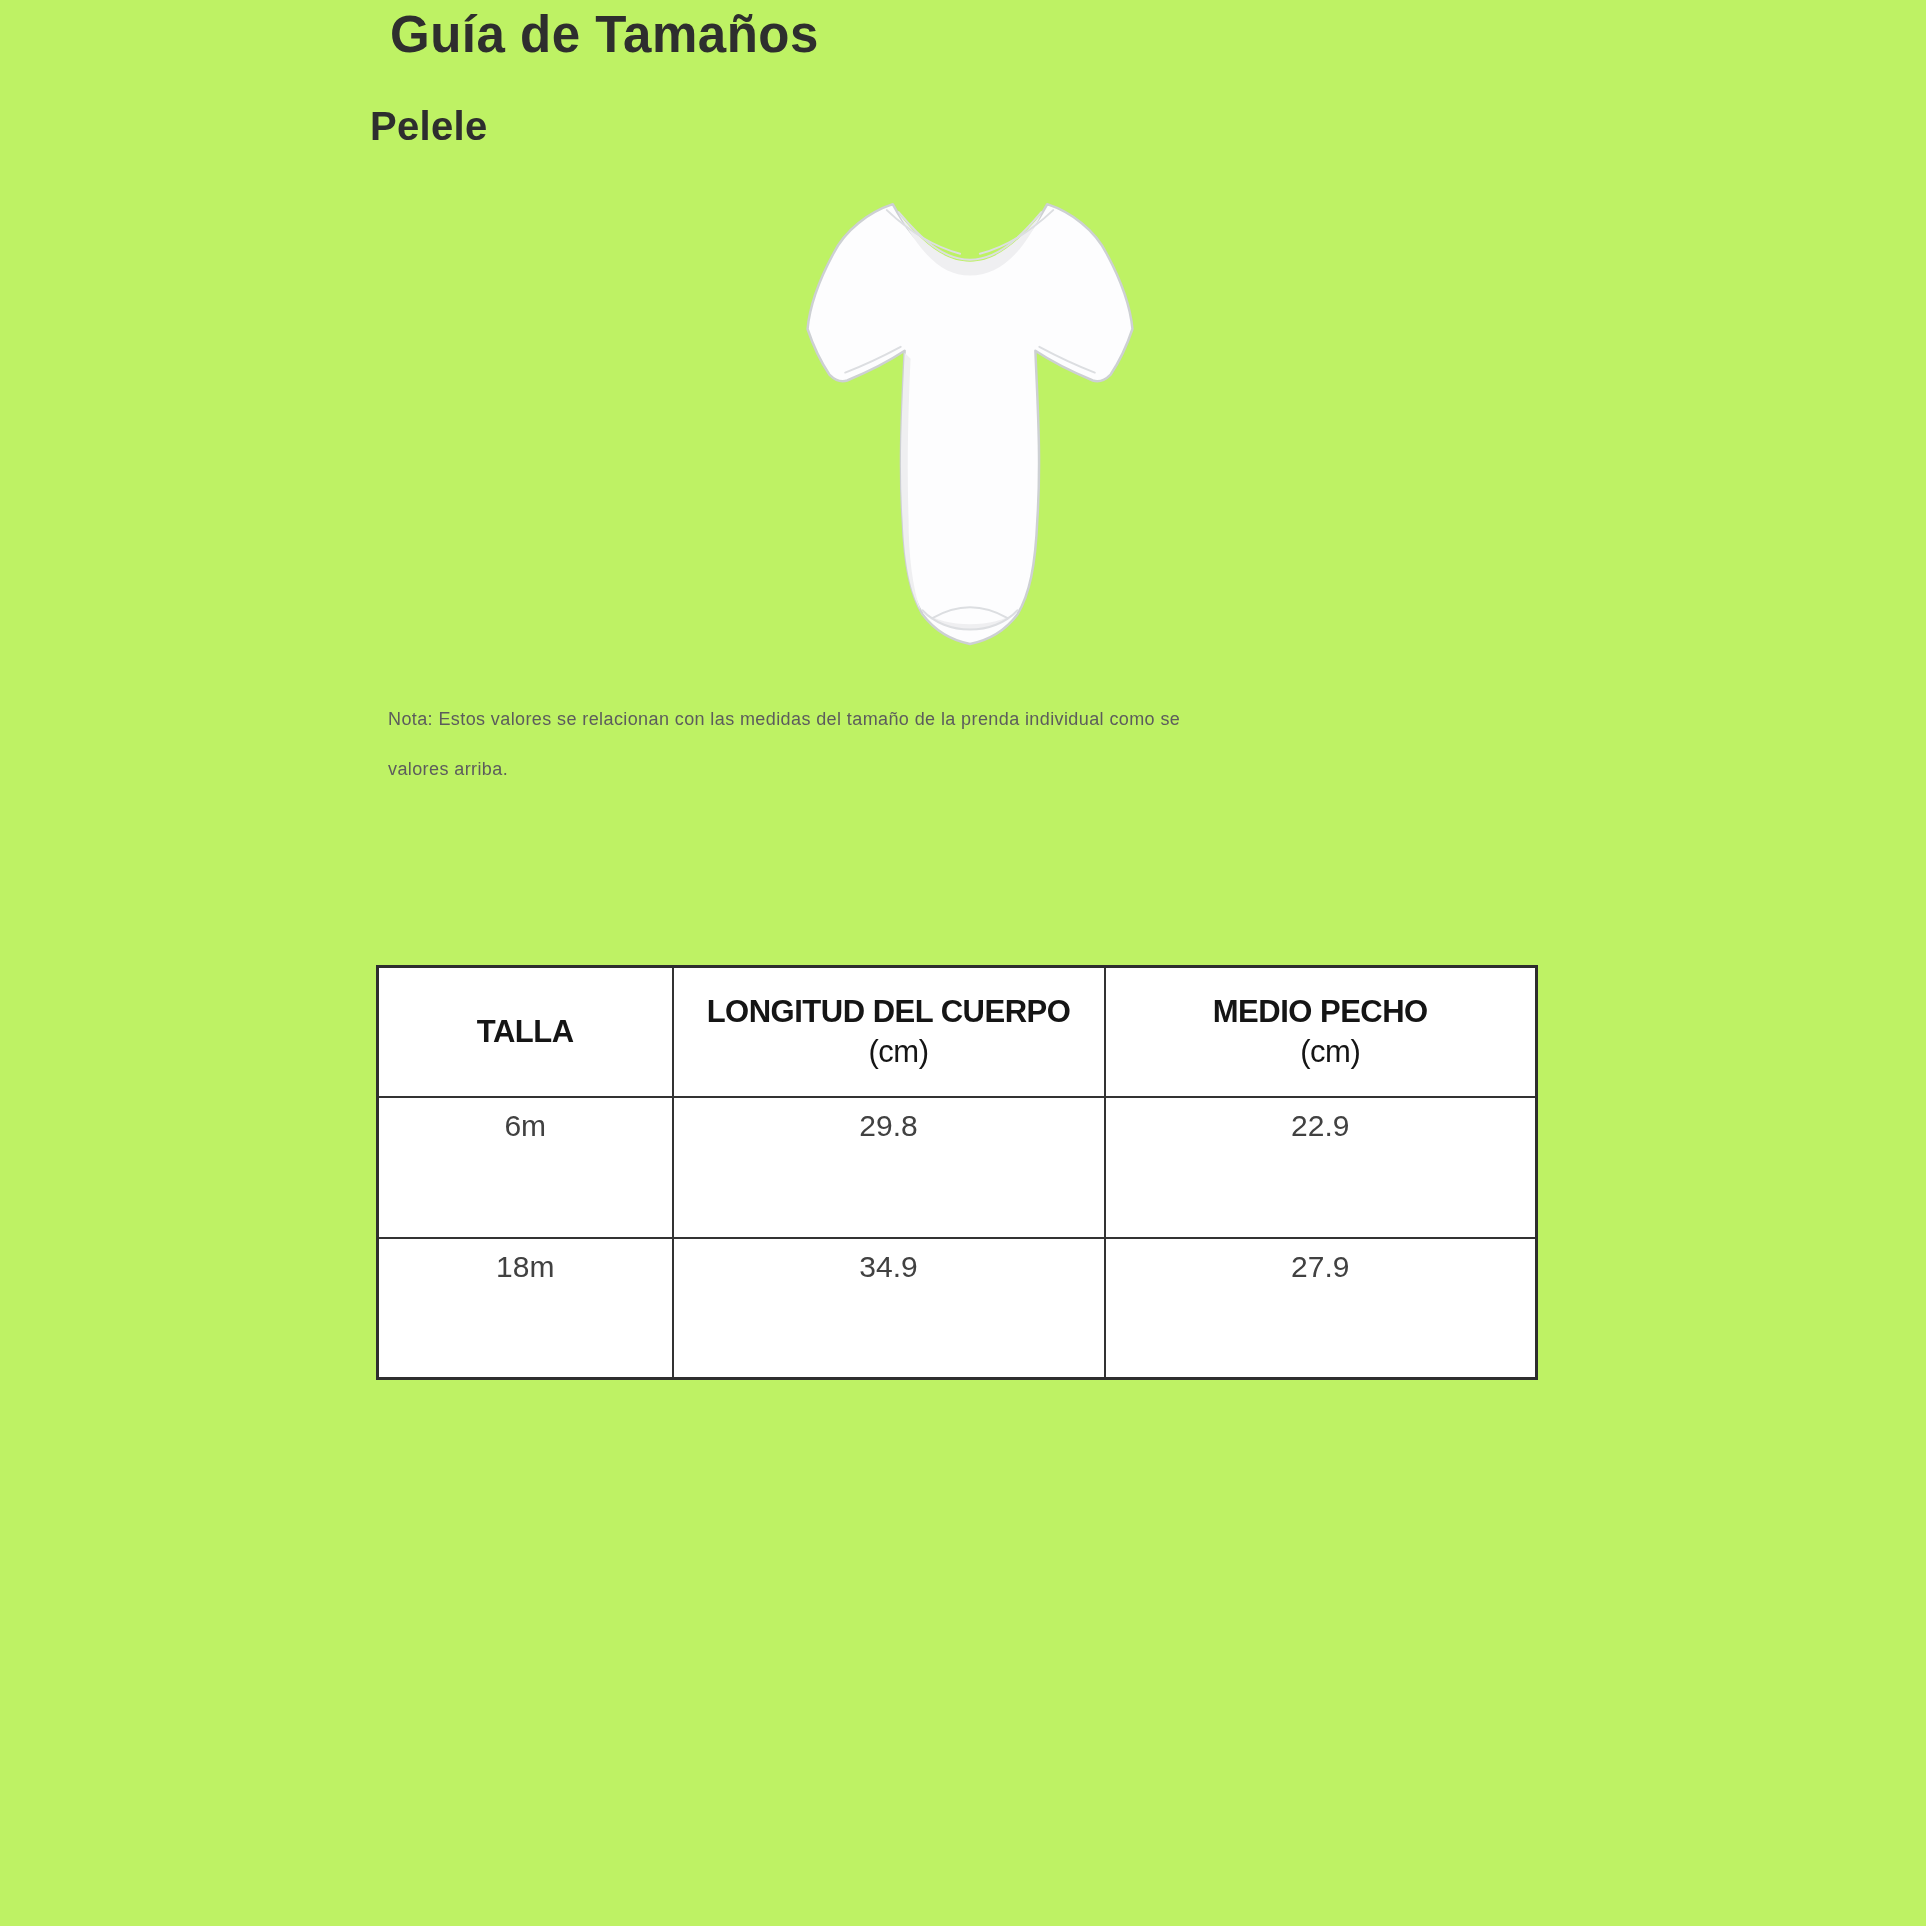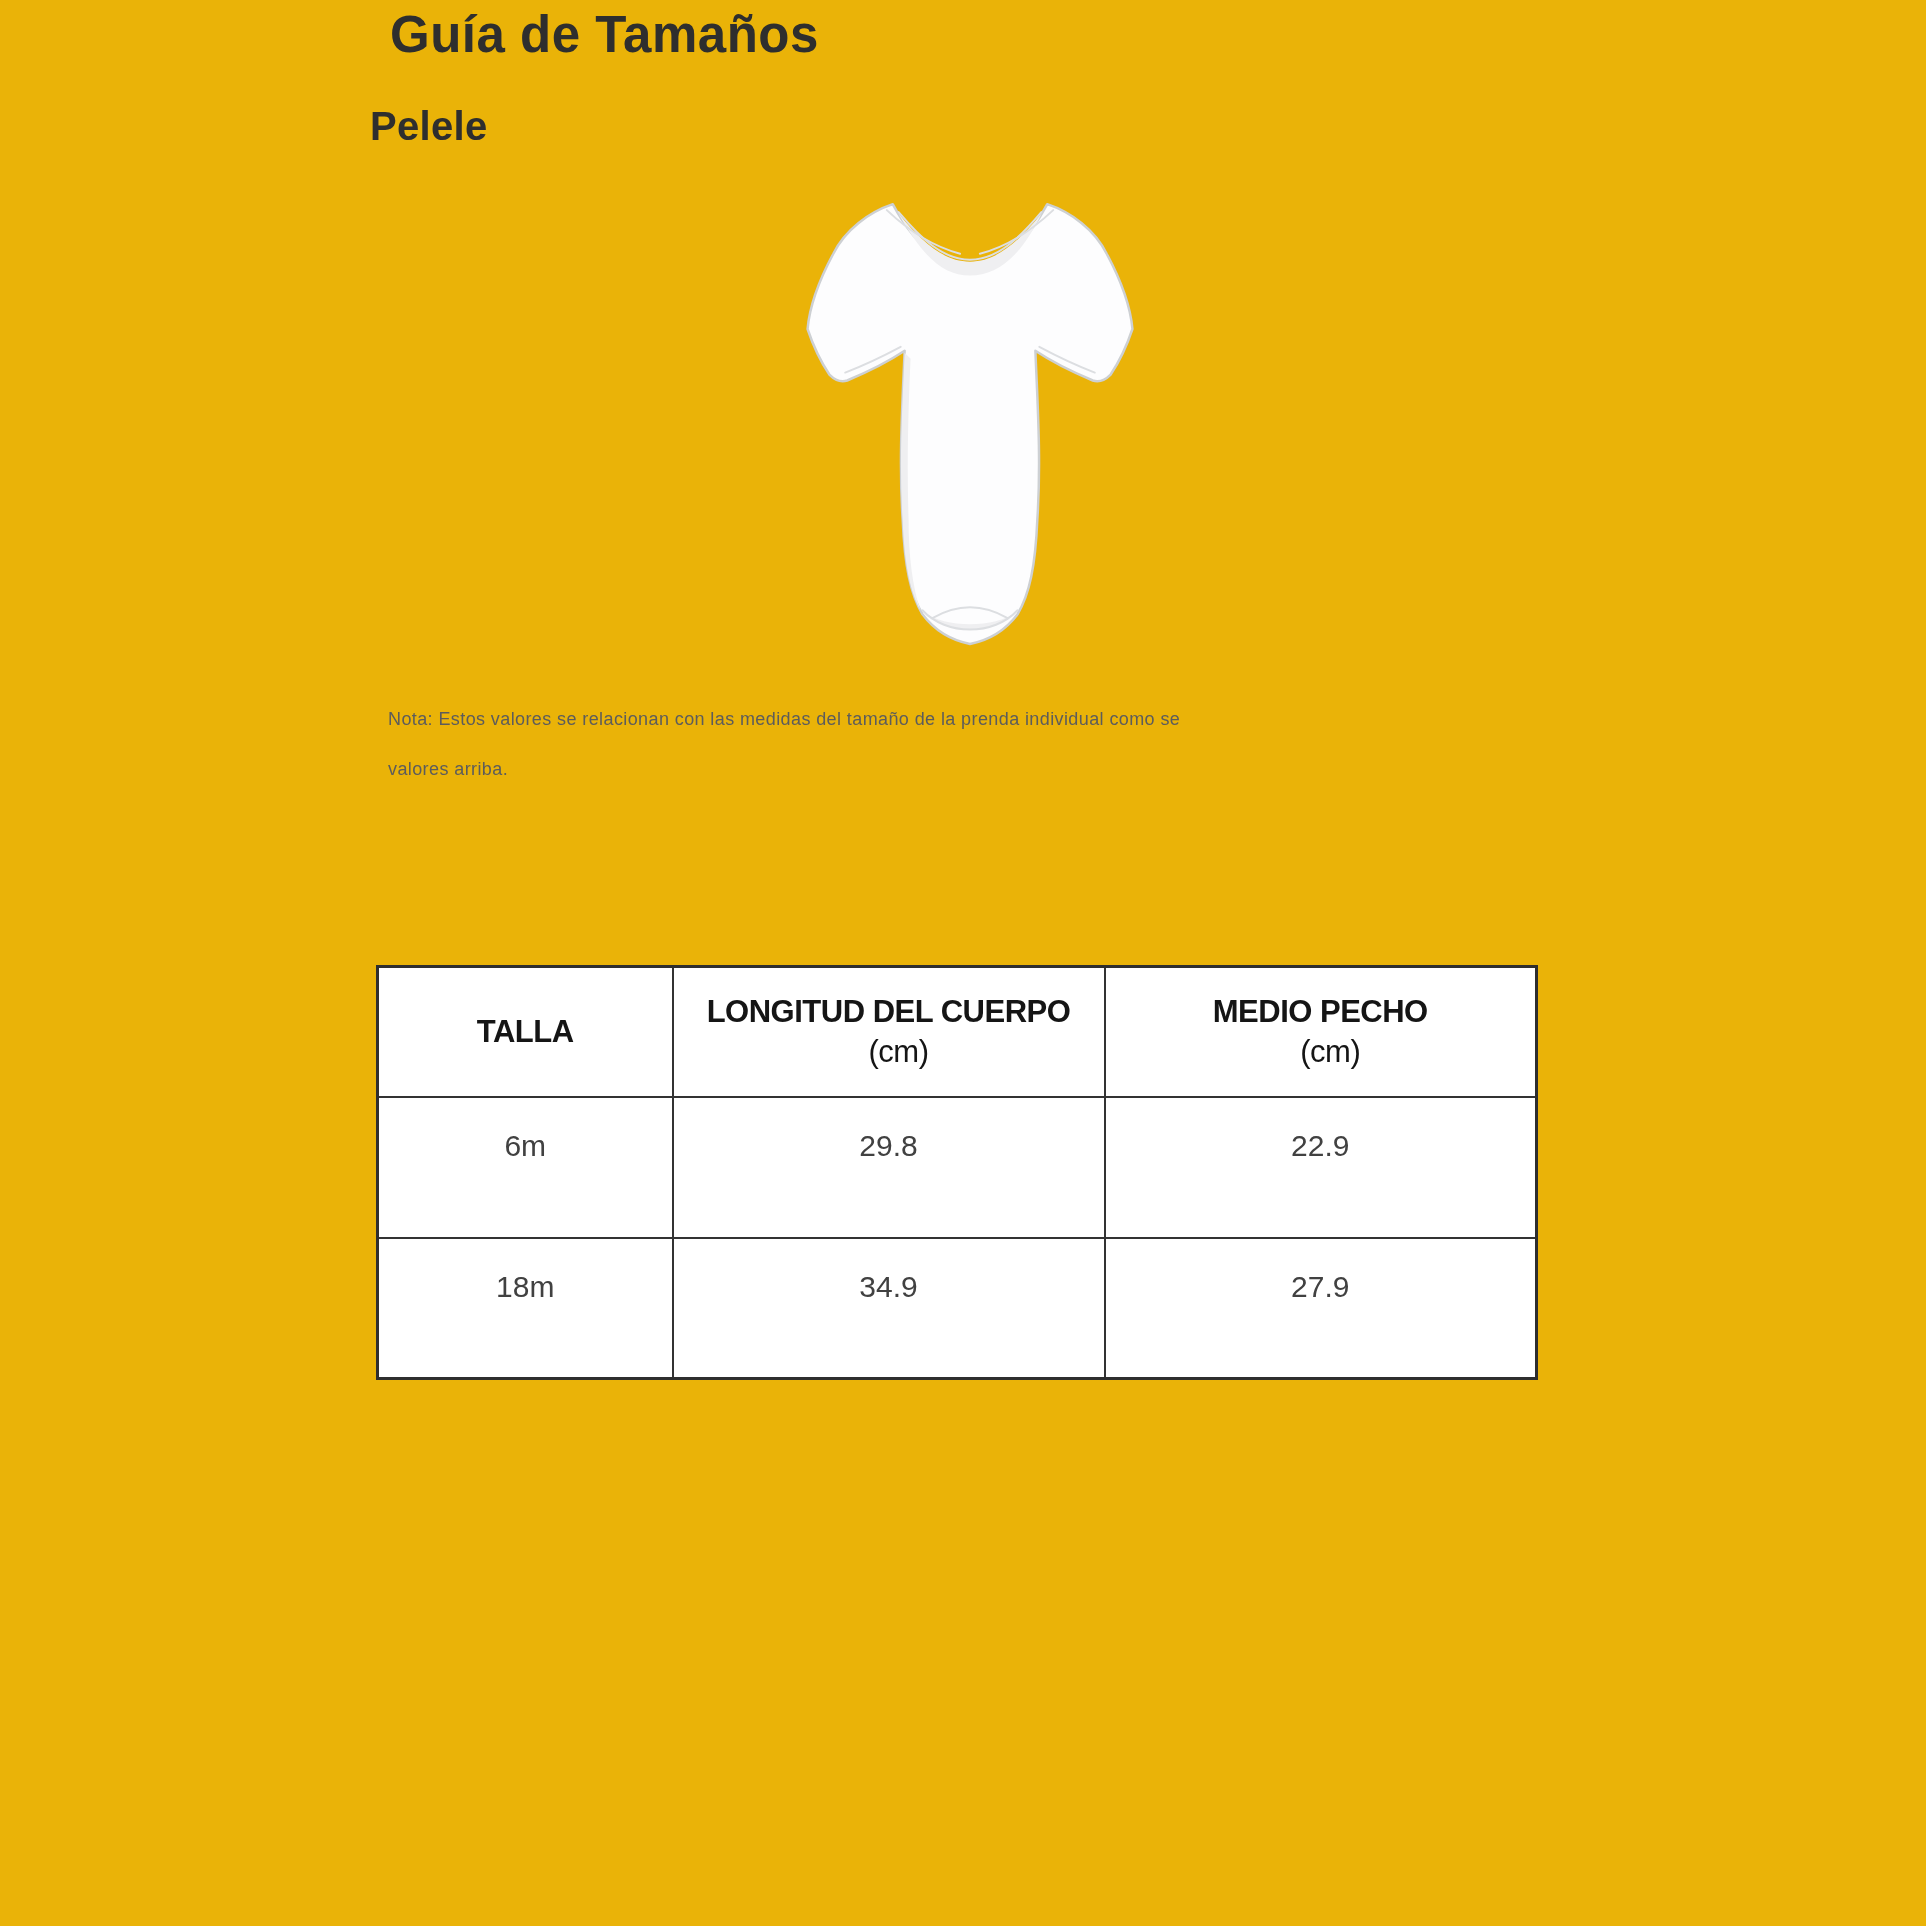--- a/index.html
+++ b/index.html
@@ -5,21 +5,21 @@
   html, body {
     margin: 0;
     padding: 0;
     background: #ffffff;
     font-family: "Liberation Sans", sans-serif;
   }
   .canvas {
     position: relative;
     width: 1927px;
     height: 1927px;
-    background: #eab308;
+    background: #bef264;
     overflow: hidden;
   }
   .page-title {
     position: absolute;
     left: 390px;
     top: 6px;
     font-size: 51px;
     font-weight: 700;
     letter-spacing: 0.5px;
     color: #2e2e2e;
@@ -79,21 +79,21 @@
     font-weight: 700;
     letter-spacing: -0.5px;
     color: #151515;
     line-height: 40px;
     padding: 0;
   }
   .size-table th .unit { font-weight: 400; margin-left: 20px; }
   .size-table th .unit:empty { display: none; }
   .size-table td {
     vertical-align: top;
-    padding-top: 31px;
+    padding-top: 11px;
     font-size: 30px;
     font-weight: 400;
     color: #414141;
   }
   .onesie-line-soft { fill: none; stroke: #dcdee1; stroke-width: 2; stroke-linecap: round; }
   .onesie-shadow { fill: #efeff1; stroke: none; }
   .onesie-body-fill { fill: #fdfdfe; stroke: #cdd0d3; stroke-width: 2.5; stroke-linejoin: round; }
 </style>
 </head>
 <body>

